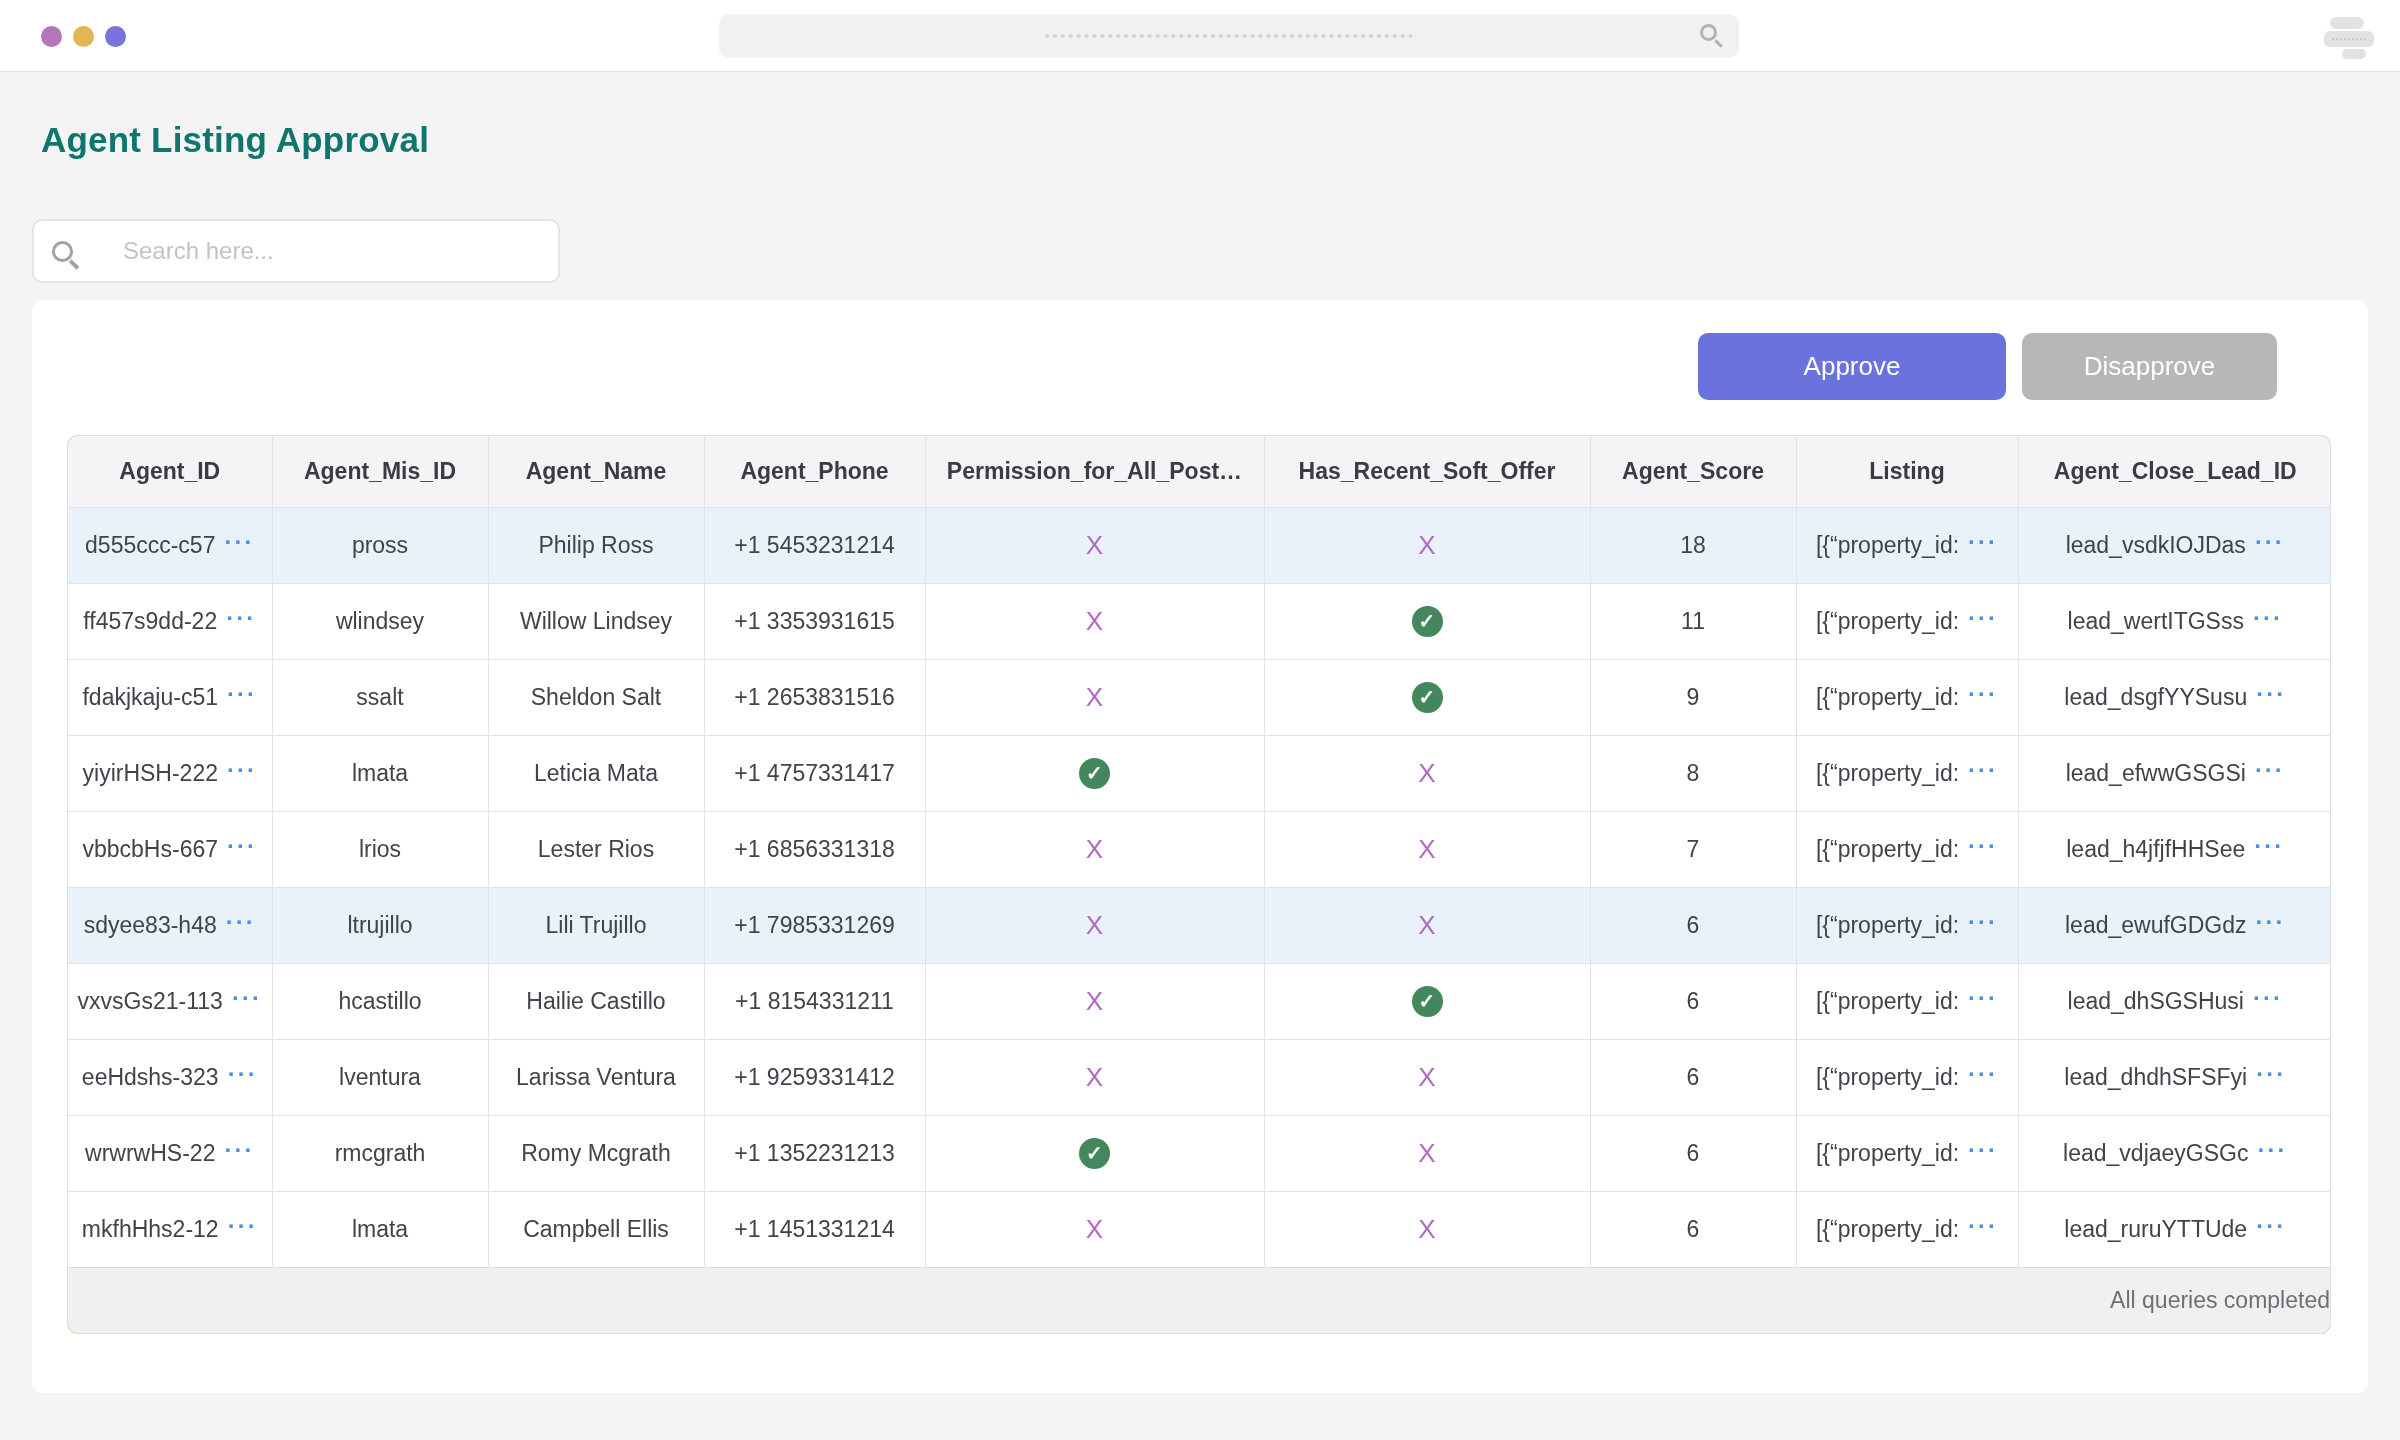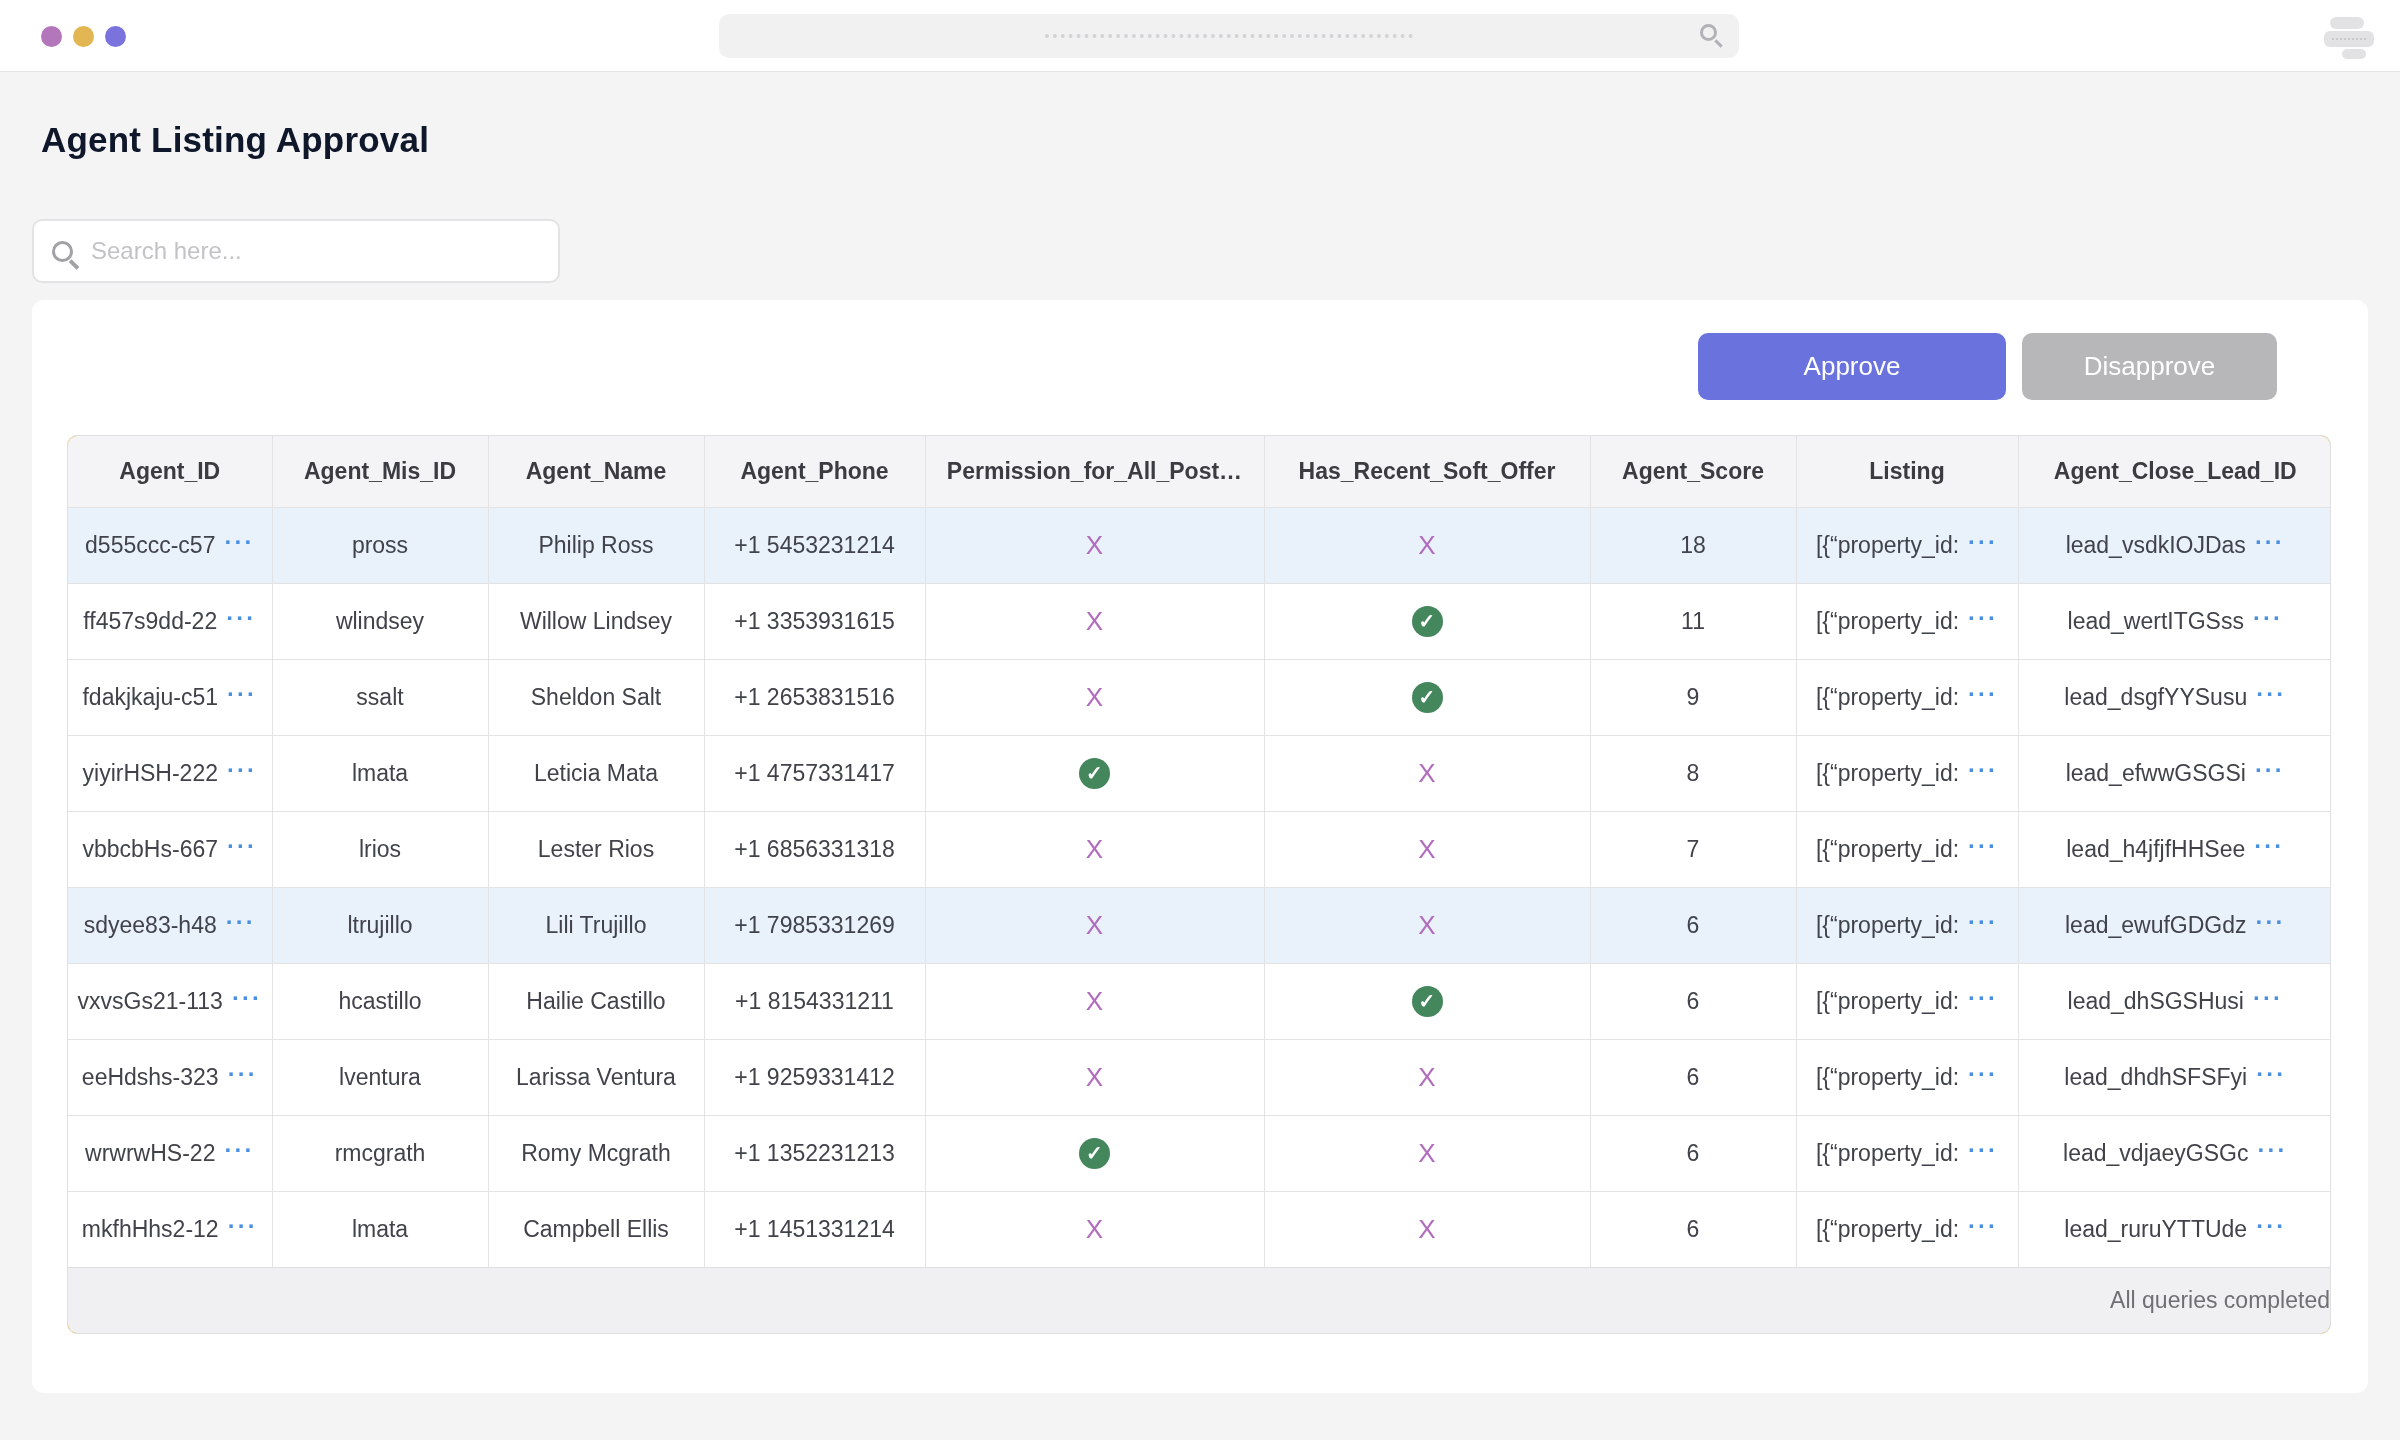--- a/index.html
+++ b/index.html
@@ -32,25 +32,25 @@
   .winicon { position:absolute; right:26px; top:17px; width:50px; height:40px; }
   .winicon .bar { position:absolute; background:#e2e2e4; border-radius:6px; }
   .winicon .b1 { left:6px;  top:0;    width:34px; height:12px; }
   .winicon .b2 { left:0;    top:14px; width:50px; height:16px; }
   .winicon .b3 { left:18px; top:32px; width:24px; height:10px; }
   .winicon .b2::after { content:""; position:absolute; left:8px; right:8px; top:7px;
          border-top:2px dotted #c9c9cc; }
 
   
   .page-title { margin:48px 0 0 41px; font-size:35px; font-weight:700;
-                color:#0f172a; letter-spacing:.2px; }
+                color:#0f766e; letter-spacing:.2px; }
 
   .search-box { margin:59px 0 0 32px; width:528px; height:64px; background:#fff;
                 border:2px solid #e3e3e5; border-radius:10px;
-                display:flex; align-items:center; padding:0 18px; }
+                display:flex; align-items:center; padding:0 18px;gap:32px; }
   .search-box .mag { width:21px; height:21px; border-color:#a2a2a6; }
   .search-box .mag::after { background:#a2a2a6; width:4px; height:11px; left:17px; top:15px; }
   .search-box input { border:none; outline:none; flex:1; margin-left:16px;
                 font-size:24px; color:#55565a; background:transparent;
                 font-family:"Liberation Sans", sans-serif; }
   .search-box input::placeholder { color:#c3c3c7; }
 
   
   .card { position:relative; margin:17px 0 0 32px; width:2336px; height:1093px;
           background:#ffffff; border-radius:12px; }

